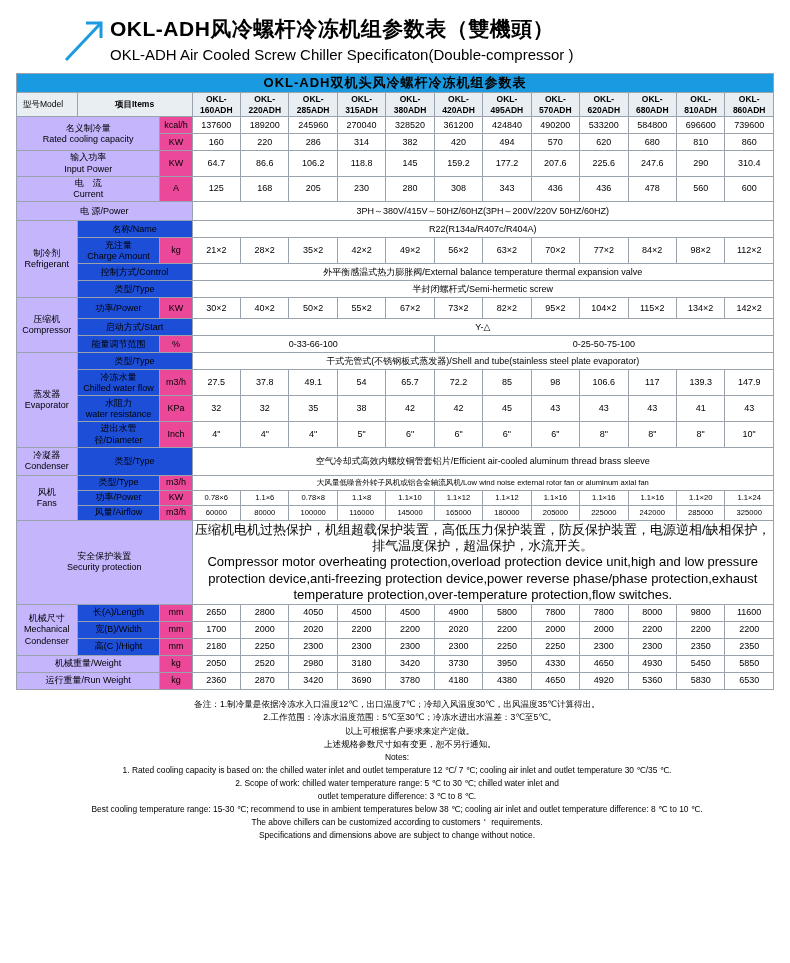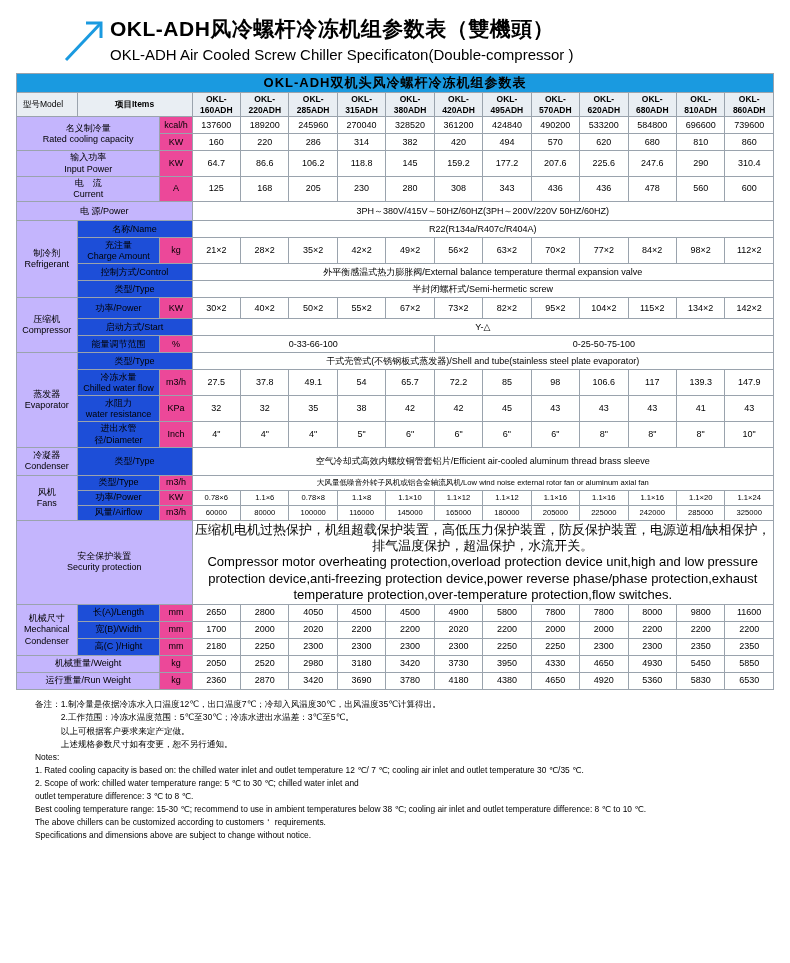--- a/index.html
+++ b/index.html
@@ -34,21 +34,21 @@
   .modelhead td.lbl{text-align:left;padding-left:6px;font-weight:normal;}
   .lcell{background:#ec4899;}
   .leftlbl{background:#c4b5fd;font-size:9px;line-height:1.3;}
   .sublbl{background:#1d4ed8;font-size:9px;}
   .tl{text-align:left;padding-left:5px;}
   .tiny{font-size:7.6px;}
   .protect-text{text-align:left;font-size:13px;line-height:1.45;padding:3px 5px;}
   .row-h{height:17px;}
 
   
-  .notes{padding:8px 18px 0 35px;font-size:8.6px;line-height:1.55;}
+  .notes{padding:8px 18px 0 22px;font-size:8.6px;line-height:1.55;text-align:center;}
   .notes .cn{font-size:8.6px;}
   .notes .en{font-size:8.4px;}
   .notes p{margin:0;}
 </style>
 </head>
 <body>
 
 <div class="page">
 
   <div class="header">

